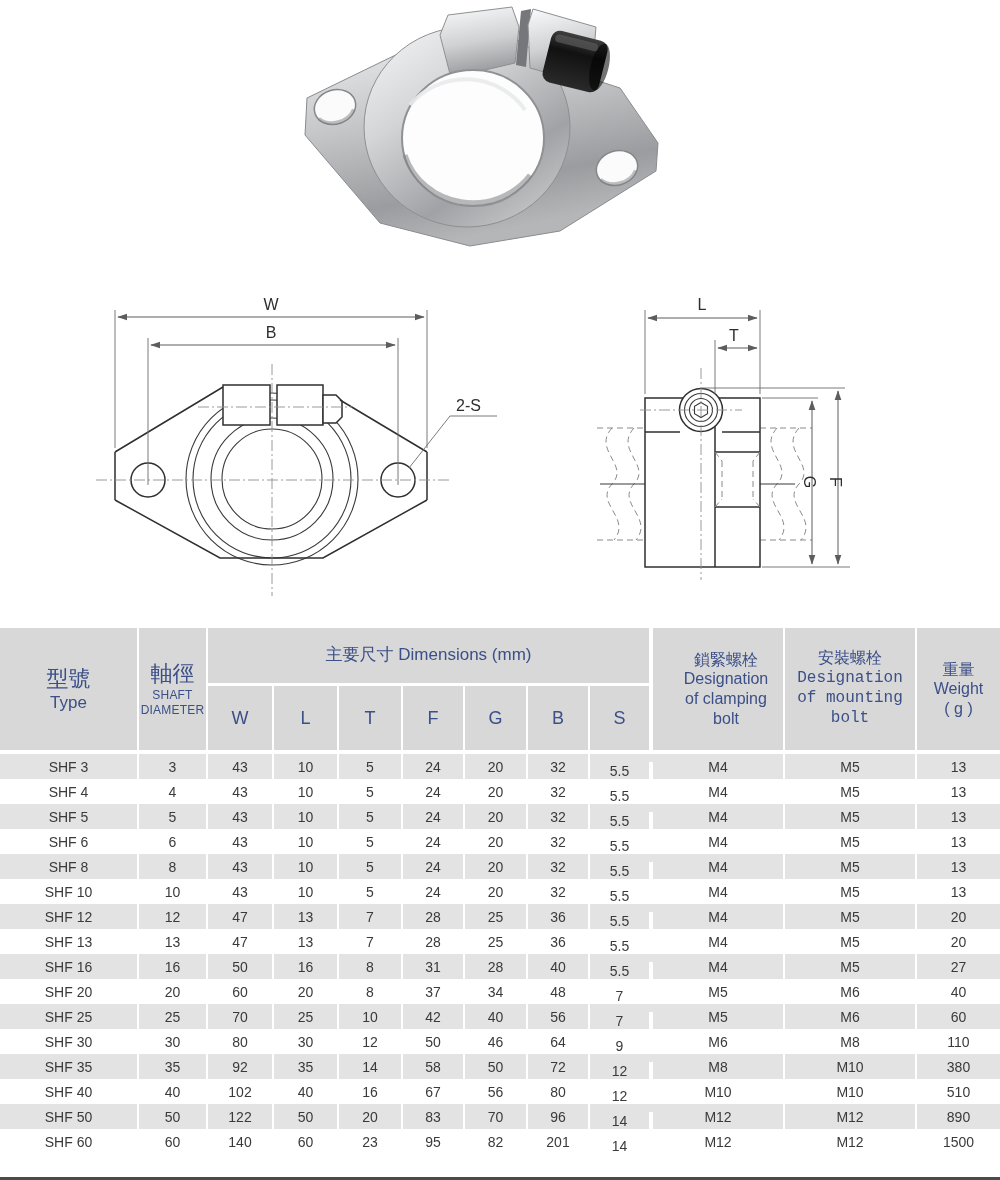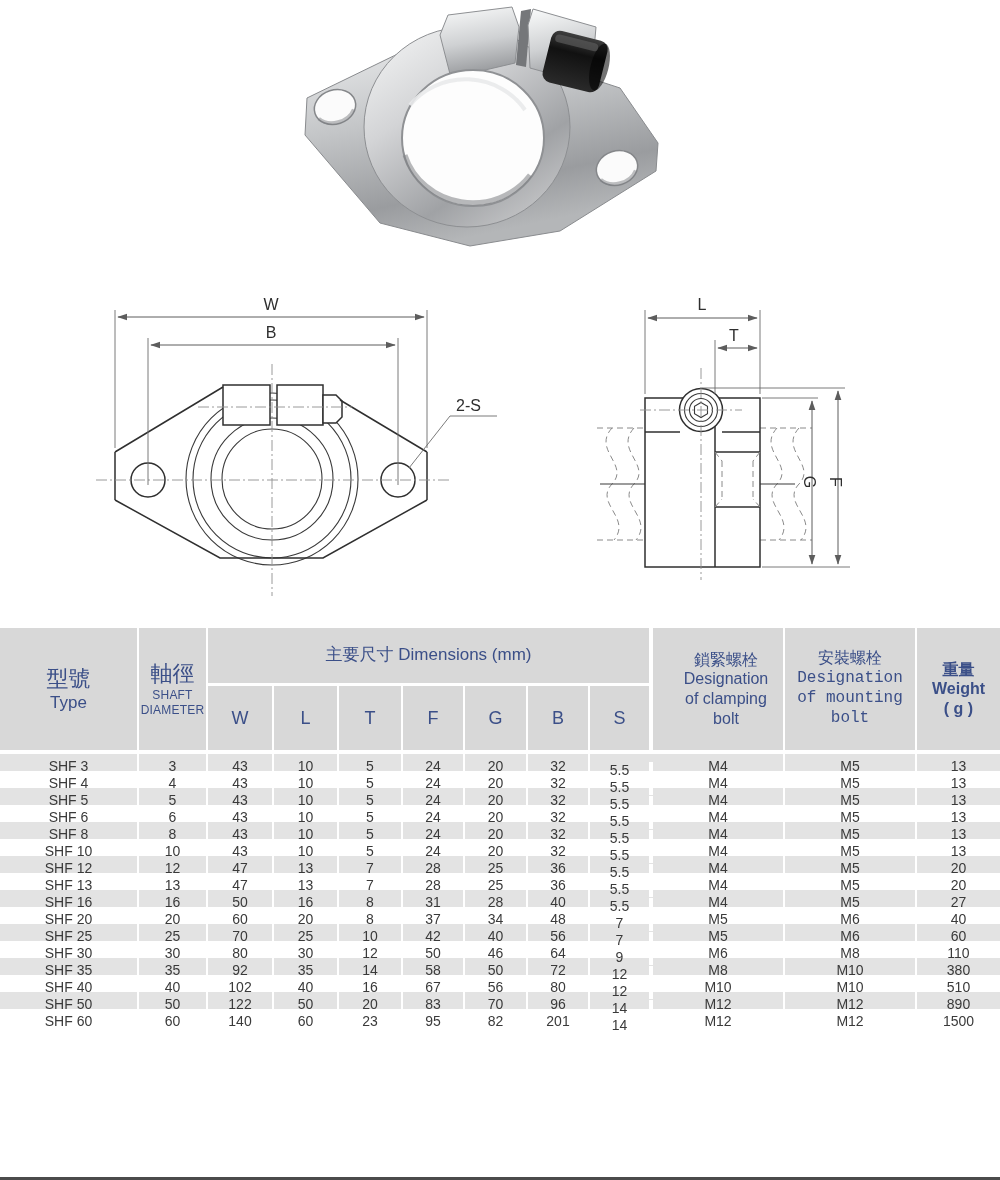--- a/index.html
+++ b/index.html
@@ -19,21 +19,21 @@
   .hc.span2{grid-row:1 / span 2;}
   .hc.noborder{border-right:none;}
   .hc.thickborder{border-right:4px solid #ffffff;}
   .hc.divider{border-bottom:3px solid #ffffff;}
   .h-zh{font-size:22px;line-height:1.3;}
   .h-en{font-size:17px;line-height:1.2;}
   .h-small{font-size:12px;line-height:1.25;letter-spacing:.2px;}
   .h-pre{font-size:16px;line-height:1.22;white-space:pre-line;}
   .h-letter{font-size:18px;}
   .rows{margin-top:4px;}
-  .row{display:grid;height:17px;
+  .row{display:grid;height:25px;
      grid-template-columns:139px 69px 66px 65px 64px 62px 63px 62px 63px 132px 132px 83px;
      background:#ffffff;}
   .row.alt{background:#e3e3e3;}
   .cell{display:flex;align-items:center;justify-content:center;box-sizing:border-box;
      font-size:14px;color:#3a3a3a;border-right:2px solid #ffffff;}
   .cell:nth-child(9){border-right-width:4px;margin-top:8px;}
   .cell:nth-child(12){border-right:none;}
   .bottom-line{position:absolute;left:0;top:1177px;width:1000px;height:3px;background:#4b4b4b;}
 
   
@@ -237,21 +237,21 @@
 Designation
 of clamping
 bolt</span>
       </div>
       <div class="hc span2" style="grid-column:11;font-family:Liberation Mono, monospace;">
         <span class="h-pre">安裝螺栓
 Designation
 of mounting
 bolt</span>
       </div>
-      <div class="hc span2 noborder" style="grid-column:12;font-weight:bold;">
+      <div class="hc span2 noborder" style="grid-column:12;">
         <span class="h-pre">重量
 Weight
 ( g )</span>
       </div>
     </div>
     <div class="rows">
         <div class="row alt">
     <div class="cell">SHF 3</div>
     <div class="cell">3</div>
     <div class="cell">43</div>

